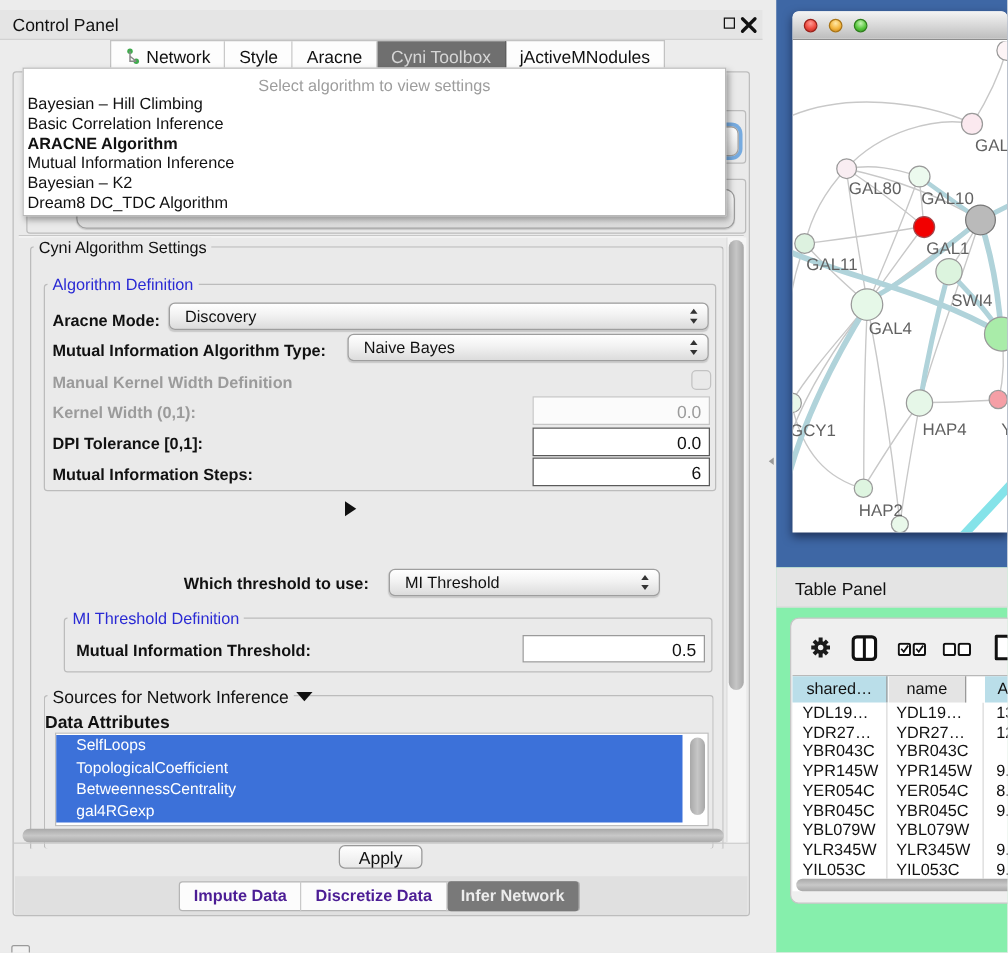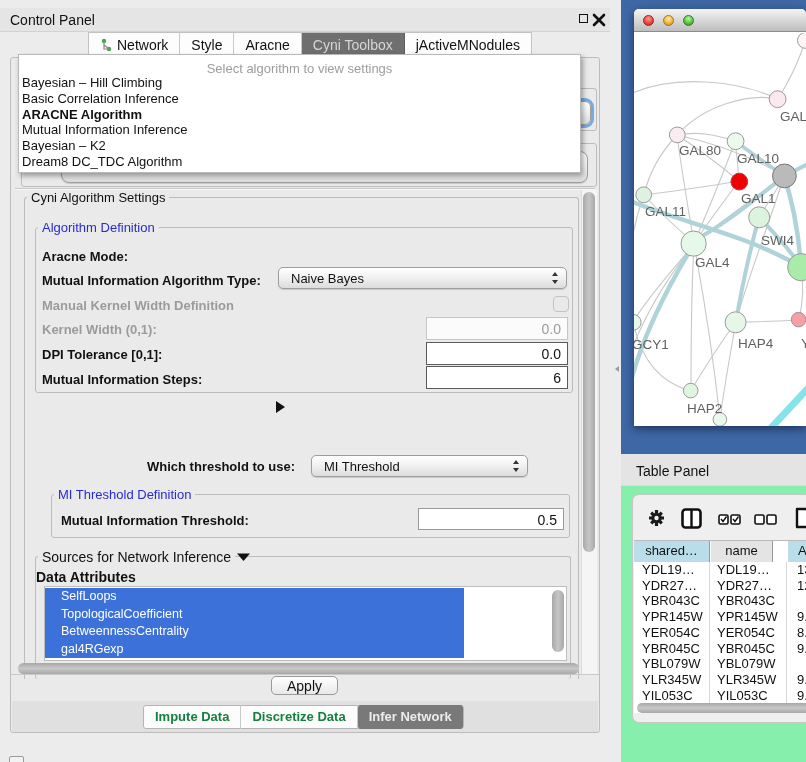--- a/index.html
+++ b/index.html
@@ -35,21 +35,21 @@
 
 .sbtrack { position:absolute; background:#f5f5f5; border-left:1px solid #dcdcdc; }
 .sbthumb { position:absolute; background:linear-gradient(90deg,#a8a8a8,#c6c6c6 50%,#a8a8a8); border-radius:6px; }
 .sbthumbh { position:absolute; background:linear-gradient(#a8a8a8,#c8c8c8 50%,#a8a8a8); border-radius:6px; }
 
 #dd { left:18px; top:54px; width:563px; height:119px; padding-top:1px; background:#fff; border:1px solid #b9b9b9; box-shadow:2px 3px 5px rgba(0,0,0,0.35); z-index:50; font-size:13px; color:#111; }
 #dd .ph { text-align:center; color:#9d9d9d; padding-top:5px; height:19px; }
 #dd .it { height:15.8px; line-height:15.8px; padding-left:3px; white-space:nowrap; }
 
 .btabs { position:absolute; display:flex; background:#fcfcfc; border:1px solid #b5b5b5; border-radius:3px; height:24px; align-items:center; }
-.btab { font-size:13px; font-weight:bold; color:#15803d; padding:0 11px; height:24px; line-height:23px; border-right:1px solid #c9c9c9; }
+.btab { font-size:13px; font-weight:bold; color:#4c1d95; padding:0 11px; height:24px; line-height:23px; border-right:1px solid #c9c9c9; }
 .btab:last-child { border-right:none; }
 .btab.sel { background:#797979; color:#ececec; border-radius:3px; border-right:none; }
 </style>
 </head>
 <body>
 
 <div class="abs" id="cp-title" style="position:absolute;">
     <span class="t">Control Panel</span>
   <span style="position:absolute;left:579px;top:6px;width:9px;height:9px;border:1.5px solid #111;"></span>
   <svg style="position:absolute;left:592px;top:5px;" width="14" height="14" viewBox="0 0 14 14">
@@ -81,20 +81,24 @@
   <div style="position:absolute; left:4px; top:130px; width:580px; height:2px; border-top:1px solid #c7c7c7; border-bottom:1px solid #f8f8f8;"></div>
 
   <div class="gb" style="left:13px; top:139px; width:555px; height:482px; border-bottom:none; border-bottom-left-radius:0; border-bottom-right-radius:0;">
     <span class="gt">Cyni Algorithm Settings</span>
   </div>
 
   <div class="gb" style="left:24px; top:169px; width:538px; height:166px;">
       <span class="gt" style="color:#2a2ad4;">Algorithm Definition</span>
     </div>
   <span class="lbl" style="left:31px; top:191px;">Aracne Mode:</span>
+  <div class="combo" style="left:124px; top:184px; width:432px; height:22px;">
+      <span class="cv">Discovery</span>
+      <span class="ar"></span>
+    </div>
   <span class="lbl" style="left:31px; top:215px;">Mutual Information Algorithm Type:</span>
   <div class="combo" style="left:267px; top:209px; width:289px; height:22px;">
       <span class="cv">Naive Bayes</span>
       <span class="ar"></span>
     </div>
   <span class="lbl dis" style="left:31px; top:240px;">Manual Kernel Width Definition</span>
   <div style="position:absolute; left:542px; top:238px; width:16px; height:16px; background:#e9e9e9; border:1px solid #c2c2c2; border-radius:4px;"></div>
   <span class="lbl dis" style="left:31px; top:264px;">Kernel Width (0,1):</span>
   <div class="fld dis" style="left:415px; top:259px; width:142px; height:23px;">0.0</div>
   <span class="lbl" style="left:31px; top:289px;">DPI Tolerance [0,1]:</span>
@@ -118,21 +122,21 @@
 
   <div class="gb" style="left:24px; top:498px; width:536px; height:123px; border-bottom:none;">
       <span class="gt" style="font-size:14px;">Sources for Network Inference</span>
     </div>
   <svg style="position:absolute; left:225px; top:494px;" width="15" height="10" viewBox="0 0 15 10">
       <path d="M1 1.5 L14 1.5 L7.5 9 Z" fill="#111"></path>
     </svg>
   <span class="lbl" style="left:25px; top:511px; font-size:14px;">Data Attributes</span>
 
   <div style="position:absolute; left:33px; top:528px; width:523px; height:75px; background:#fff; border:1px solid #bdbdbd;">
-    <div style="position:absolute; left:0; top:1px; width:419px; height:70px; background:#3c71d9; color:#fff; font-size:12.5px; padding-left:16px; line-height:17.5px;">SelfLoops<br>TopologicalCoefficient<br>BetweennessCentrality<br>gal4RGexp</div>
+    <div style="position:absolute; left:0; top:1px; width:501px; height:70px; background:#3c71d9; color:#fff; font-size:12.5px; padding-left:16px; line-height:17.5px;">SelfLoops<br>TopologicalCoefficient<br>BetweennessCentrality<br>gal4RGexp</div>
     <div class="sbthumb" style="left:507px; top:3px; width:12px; height:62px;"></div>
   </div>
 
   <div class="sbthumbh" style="left:7px; top:605px; width:561px; height:11px;"></div>
   <div style="position:absolute; left:0; top:616px; width:588px; height:1px; background:#c9c9c9;"></div>
 
   <div class="sbtrack" style="left:570px; top:132px; width:16px; height:484px;"></div>
   <div class="sbthumb" style="left:572px; top:134px; width:12px; height:360px;"></div>
 
   <div style="position:absolute; left:260px; top:618px; width:67px; height:19px; background:linear-gradient(#ffffff,#e8e8e8); border:1px solid #999; border-radius:5px; text-align:center; font-size:14px; line-height:18px; color:#111;">Apply</div>

